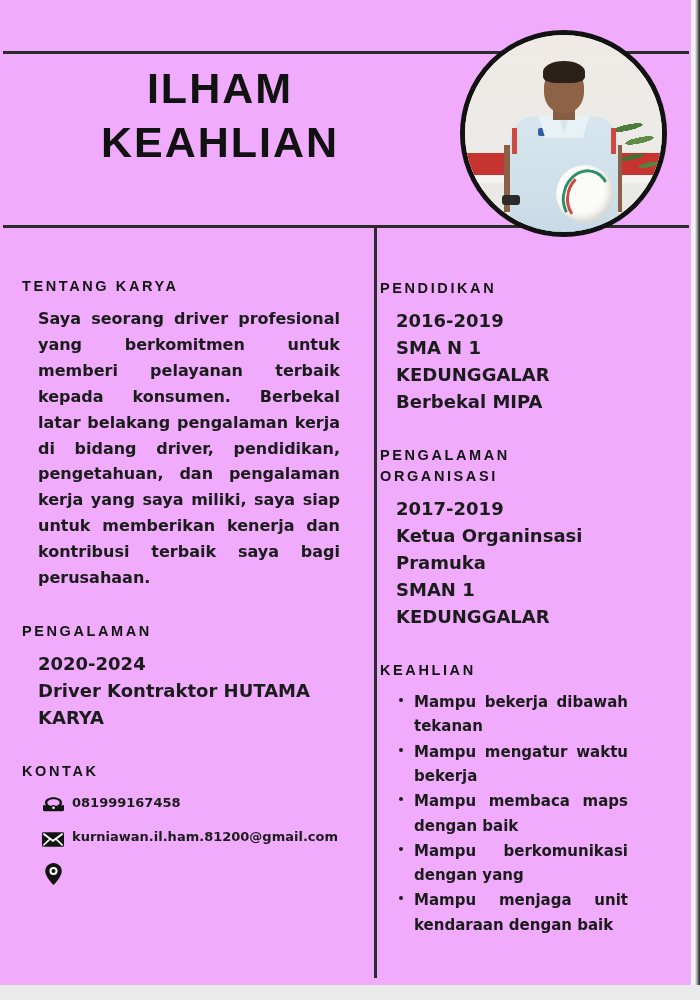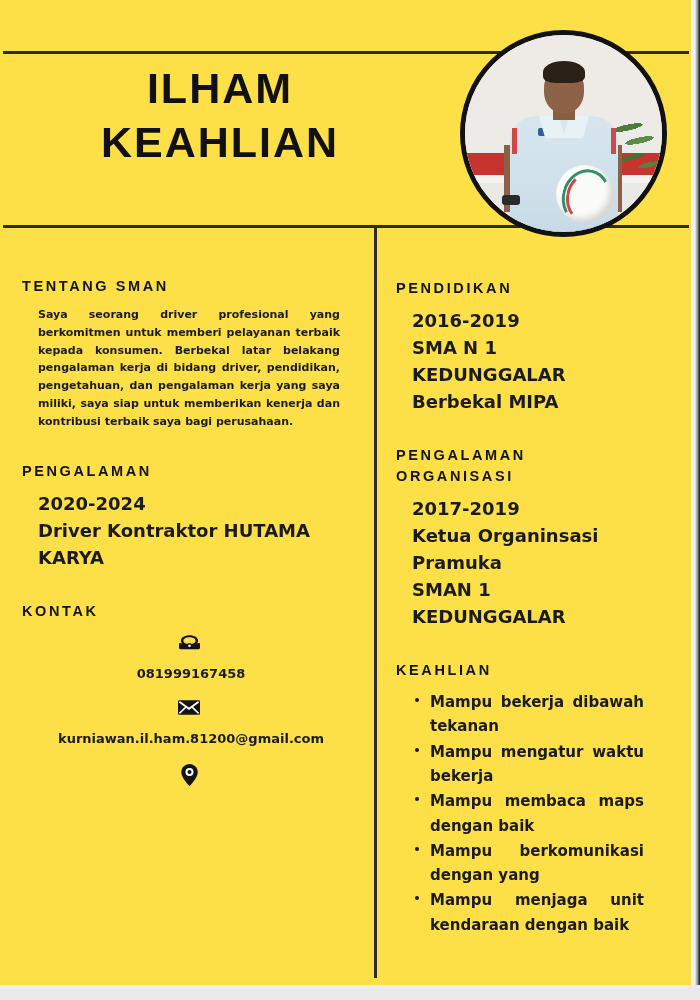--- a/index.html
+++ b/index.html
@@ -14,21 +14,21 @@
     overflow: hidden;
     font-family: "DejaVu Sans", sans-serif;
     color: #1a1a1a;
   }
 
   
   #page {
     position: absolute;
     left: 0; top: 0;
     width: 700px; height: 1000px;
-    background: #fde047;
+    background: #f0abfc;
   }
   .edge-right {
     position: absolute;
     right: 0; top: 0;
     width: 9px; height: 1000px;
     background: linear-gradient(to right, #f4f4f4 0%, #f0f0f0 45%, #8f8f8f 72%, #16181a 100%);
   }
   .edge-bottom {
     position: absolute;
     left: 0; bottom: 0;
@@ -208,37 +208,37 @@
   }
 
   
   .col-left {
     position: absolute;
     left: 22px; top: 276px;
     width: 318px;
   }
   .col-right {
     position: absolute;
-    left: 396px; top: 278px;
+    left: 380px; top: 278px;
     width: 248px;
   }
 
   .sec-head {
     font-family: "Liberation Sans", sans-serif;
     font-weight: bold;
     font-size: 14.5px;
     letter-spacing: 2.6px;
     color: #141414;
     line-height: 1.45;
   }
 
   .about-body {
     margin-top: 9px;
     padding-left: 16px;
-    font-size: 11px;
+    font-size: 16px;
     line-height: 1.62;
     text-align: justify;
     font-weight: bold;
     color: #1b1b1b;
   }
 
   .entry {
     padding-left: 16px;
     font-size: 18px;
     font-weight: bold;
@@ -246,23 +246,22 @@
     color: #1b1b1b;
   }
   .entry.first { margin-top: 8px; }
 
   .sec-gap { height: 30px; }
 
   
   .contact-list { margin-top: 12px; padding-left: 16px; }
   .contact-row {
     display: flex;
-    align-items: center;
+    align-items: flex-end;
     margin-bottom: 15px;
-    flex-direction: column;
   }
   .c-icon {
     width: 30px;
     flex: 0 0 30px;
     display: flex;
     justify-content: center;
     padding-top: 1px;
   }
   .c-text {
     font-size: 13px;
@@ -328,21 +327,21 @@
     <div class="ph-head"></div>
     <div class="ph-hair"></div>
     <div class="ph-watch"></div>
     <div class="ph-ball"></div>
     <div class="ph-ball-s1"></div>
     <div class="ph-ball-s2"></div>
   </div>
 
   <div class="col-left">
 
-    <div class="sec-head">TENTANG SMAN</div>
+    <div class="sec-head">TENTANG KARYA</div>
     <div class="about-body">Saya seorang driver profesional yang berkomitmen untuk memberi pelayanan terbaik kepada konsumen. Berbekal latar belakang pengalaman kerja di bidang driver, pendidikan, pengetahuan, dan pengalaman kerja yang saya miliki, saya siap untuk memberikan kenerja dan kontribusi terbaik saya bagi perusahaan.</div>
 
     <div class="sec-gap"></div>
 
     <div class="sec-head">PENGALAMAN</div>
     <div class="entry first">2020-2024</div>
     <div class="entry">Driver Kontraktor HUTAMA KARYA</div>
 
     <div class="sec-gap"></div>
 

